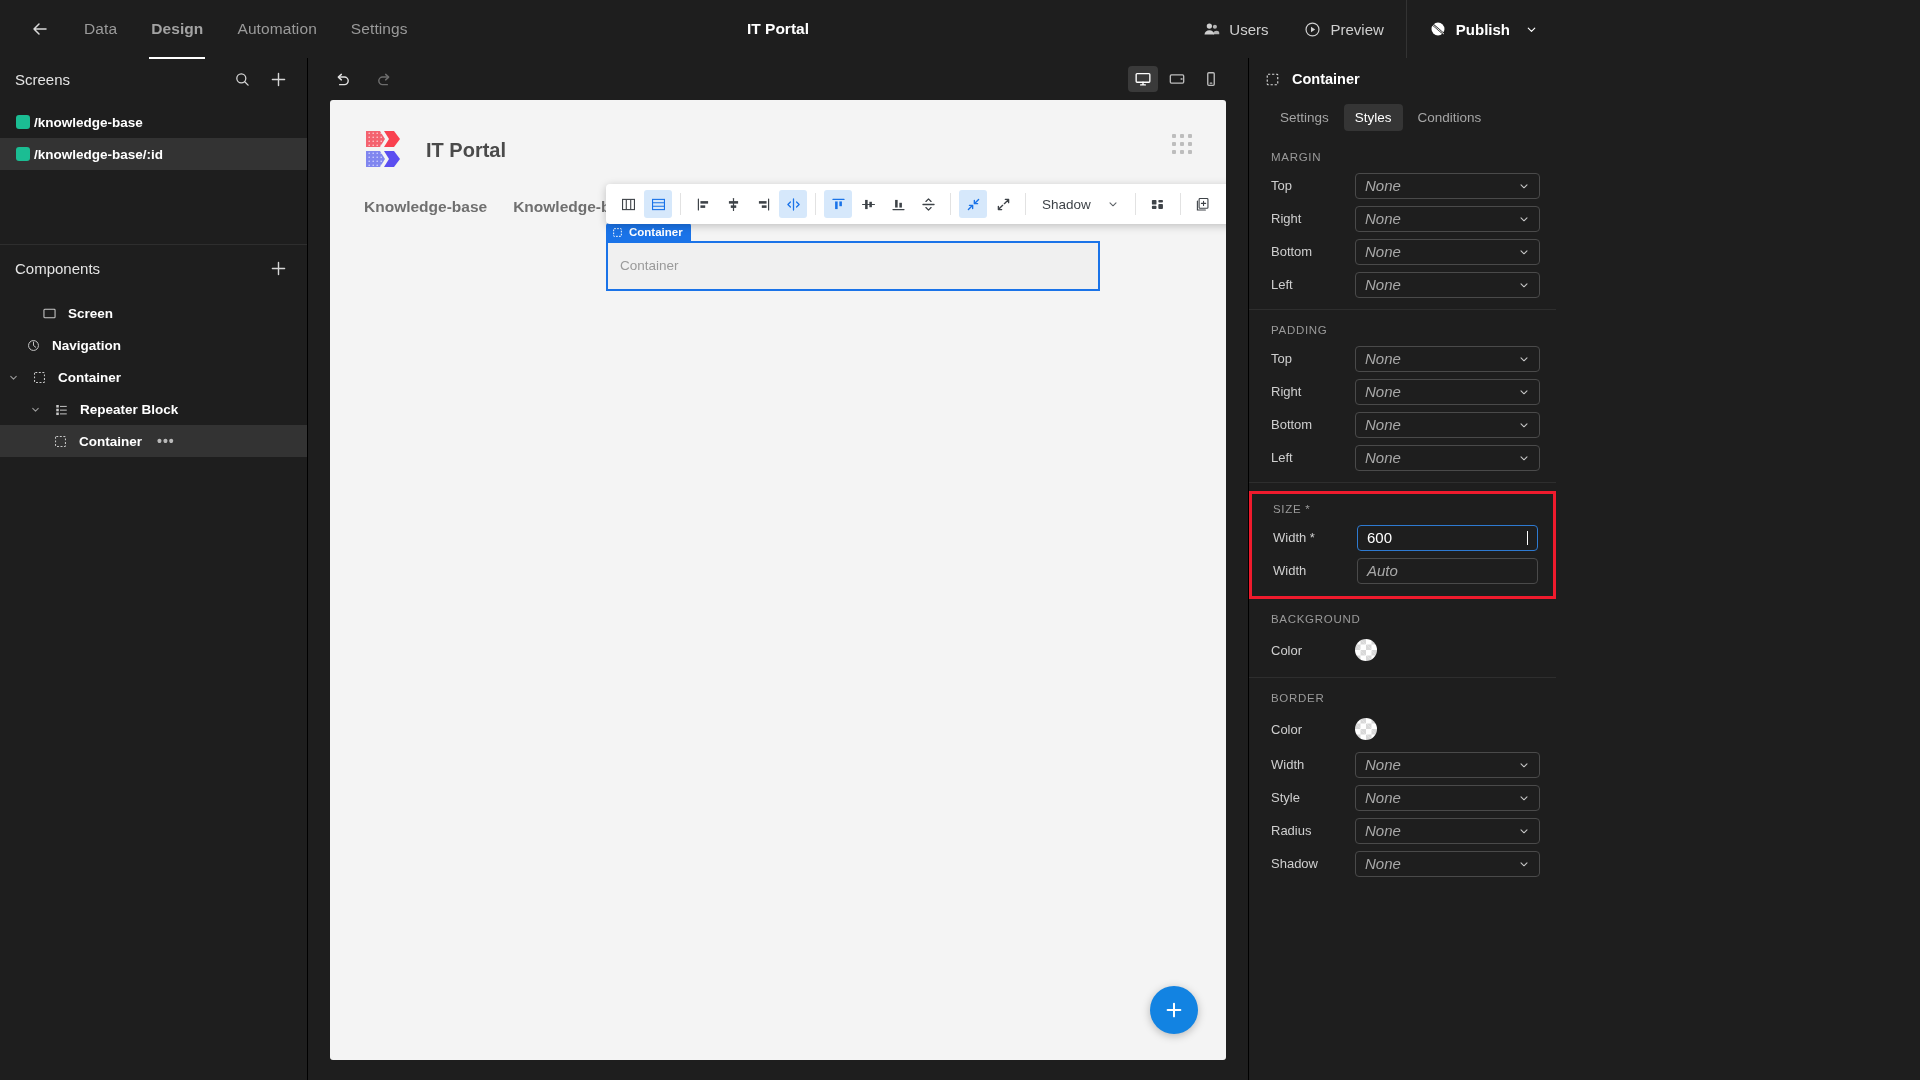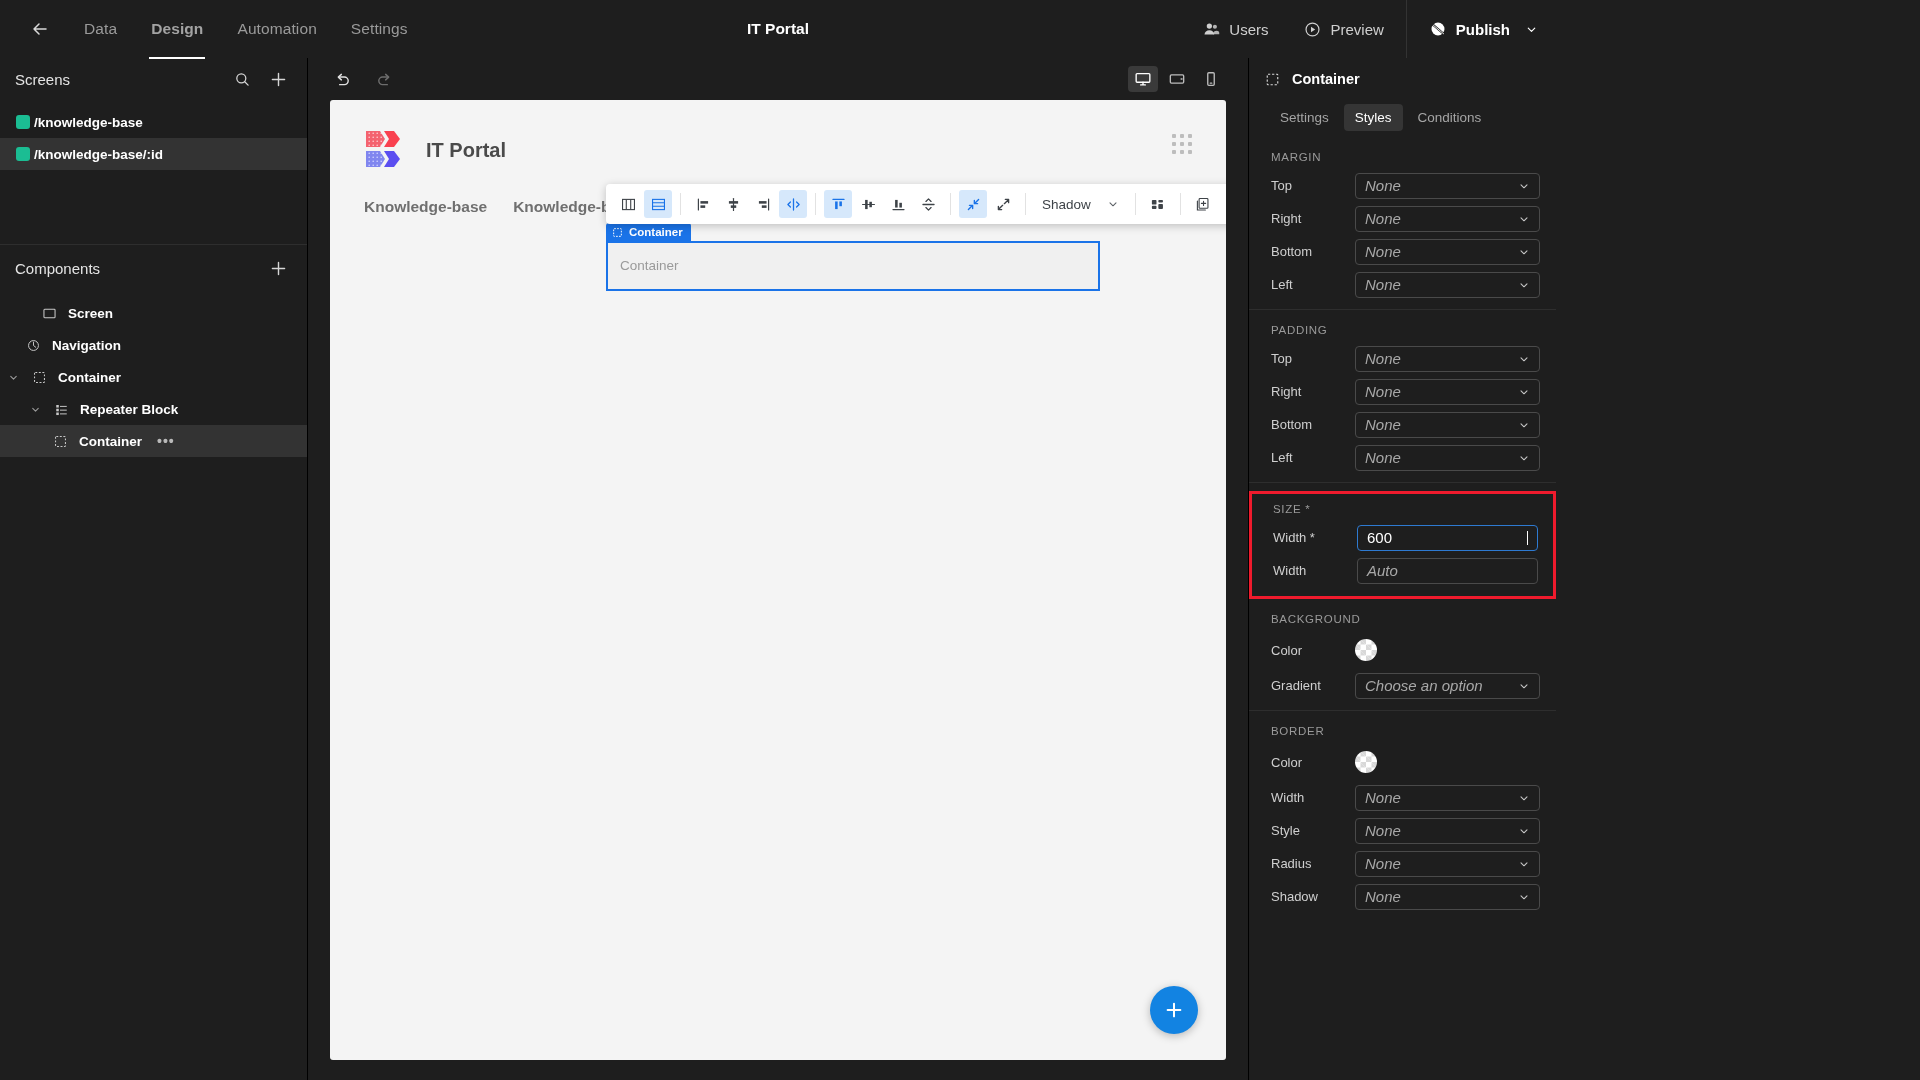--- a/index.html
+++ b/index.html
@@ -704,31 +704,20 @@
             </div>
           </div>
         </div>
 
         <div class="sec">
           <div class="sec-title">BACKGROUND</div>
           <div class="row" style="height:38px">
             <div class="row-label">Color</div>
             <div class="swatch"></div>
           </div>
-          <div class="row">
-            <div class="row-label">Gradient</div>
-            <div class="ctl">
-              <span>Choose an option</span>
-              <span class="chev">
-                  <svg width="12" height="12" viewBox="0 0 20 20" fill="none" stroke="#c4c4c4" stroke-width="1.8">
-                    <path d="M5 8l5 5 5-5" stroke-linecap="round" stroke-linejoin="round"></path>
-                  </svg>
-                </span>
-            </div>
-          </div>
           <div class="sec-div"></div>
         </div>
 
         <div class="sec">
           <div class="sec-title">BORDER</div>
           <div class="row" style="height:38px">
             <div class="row-label">Color</div>
             <div class="swatch"></div>
           </div>
           <div class="row">

